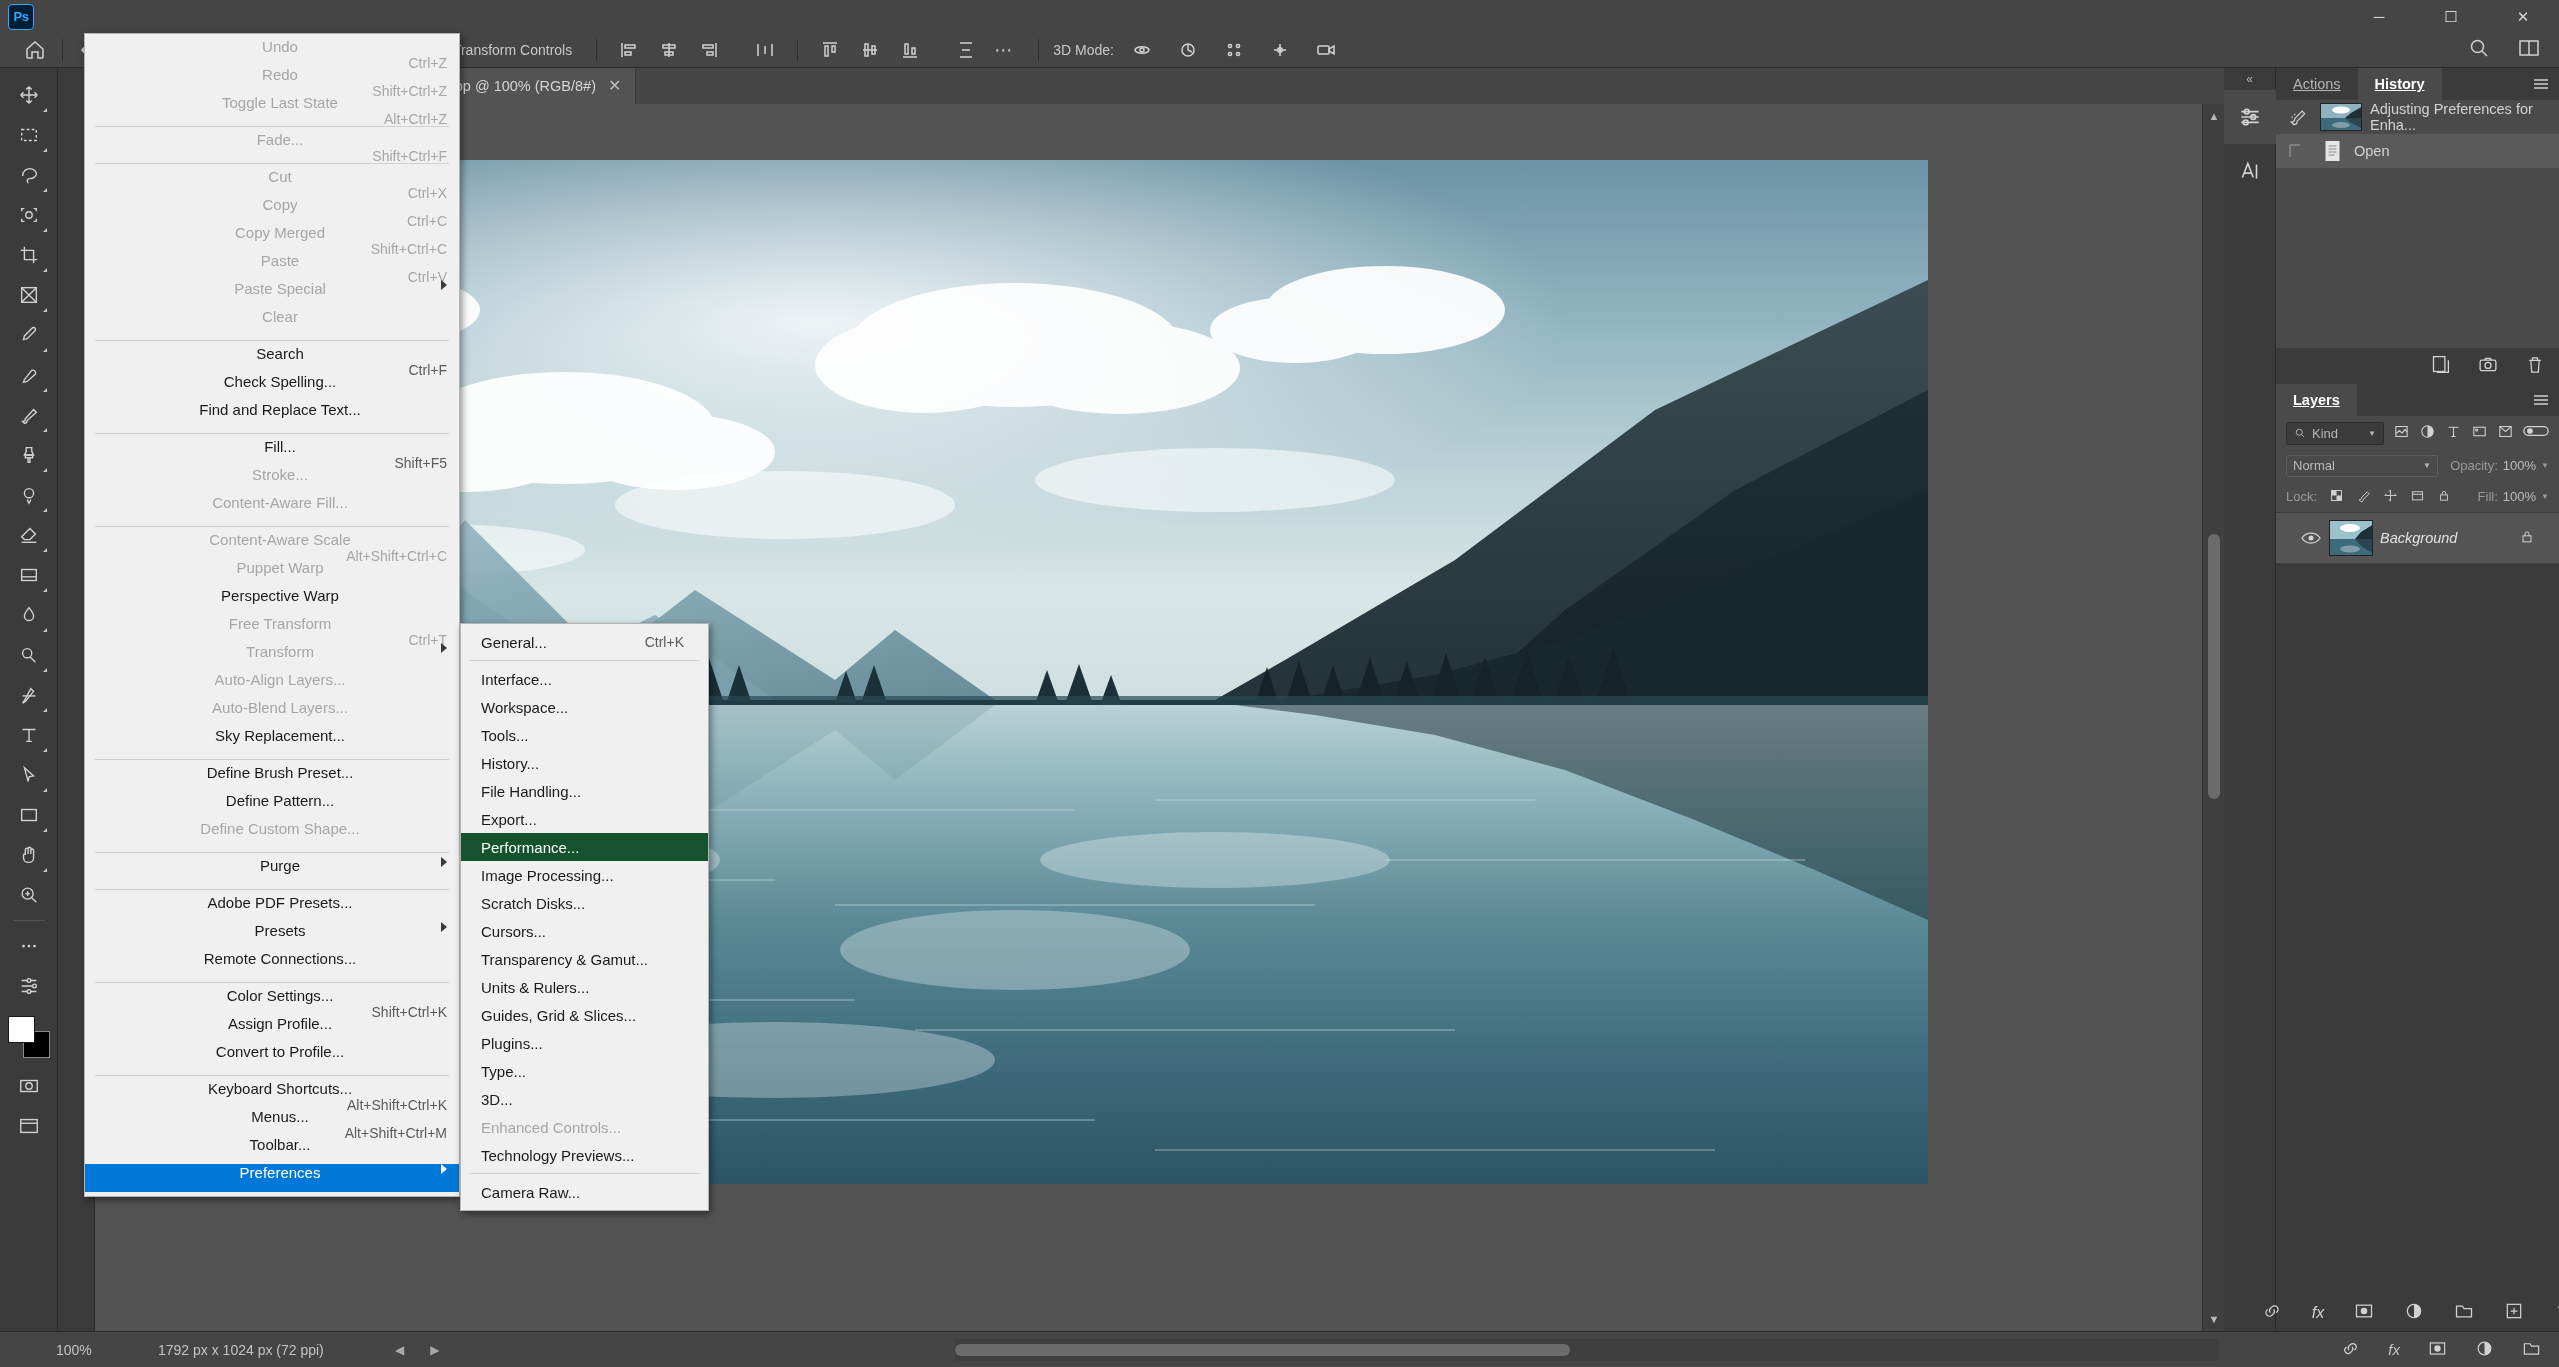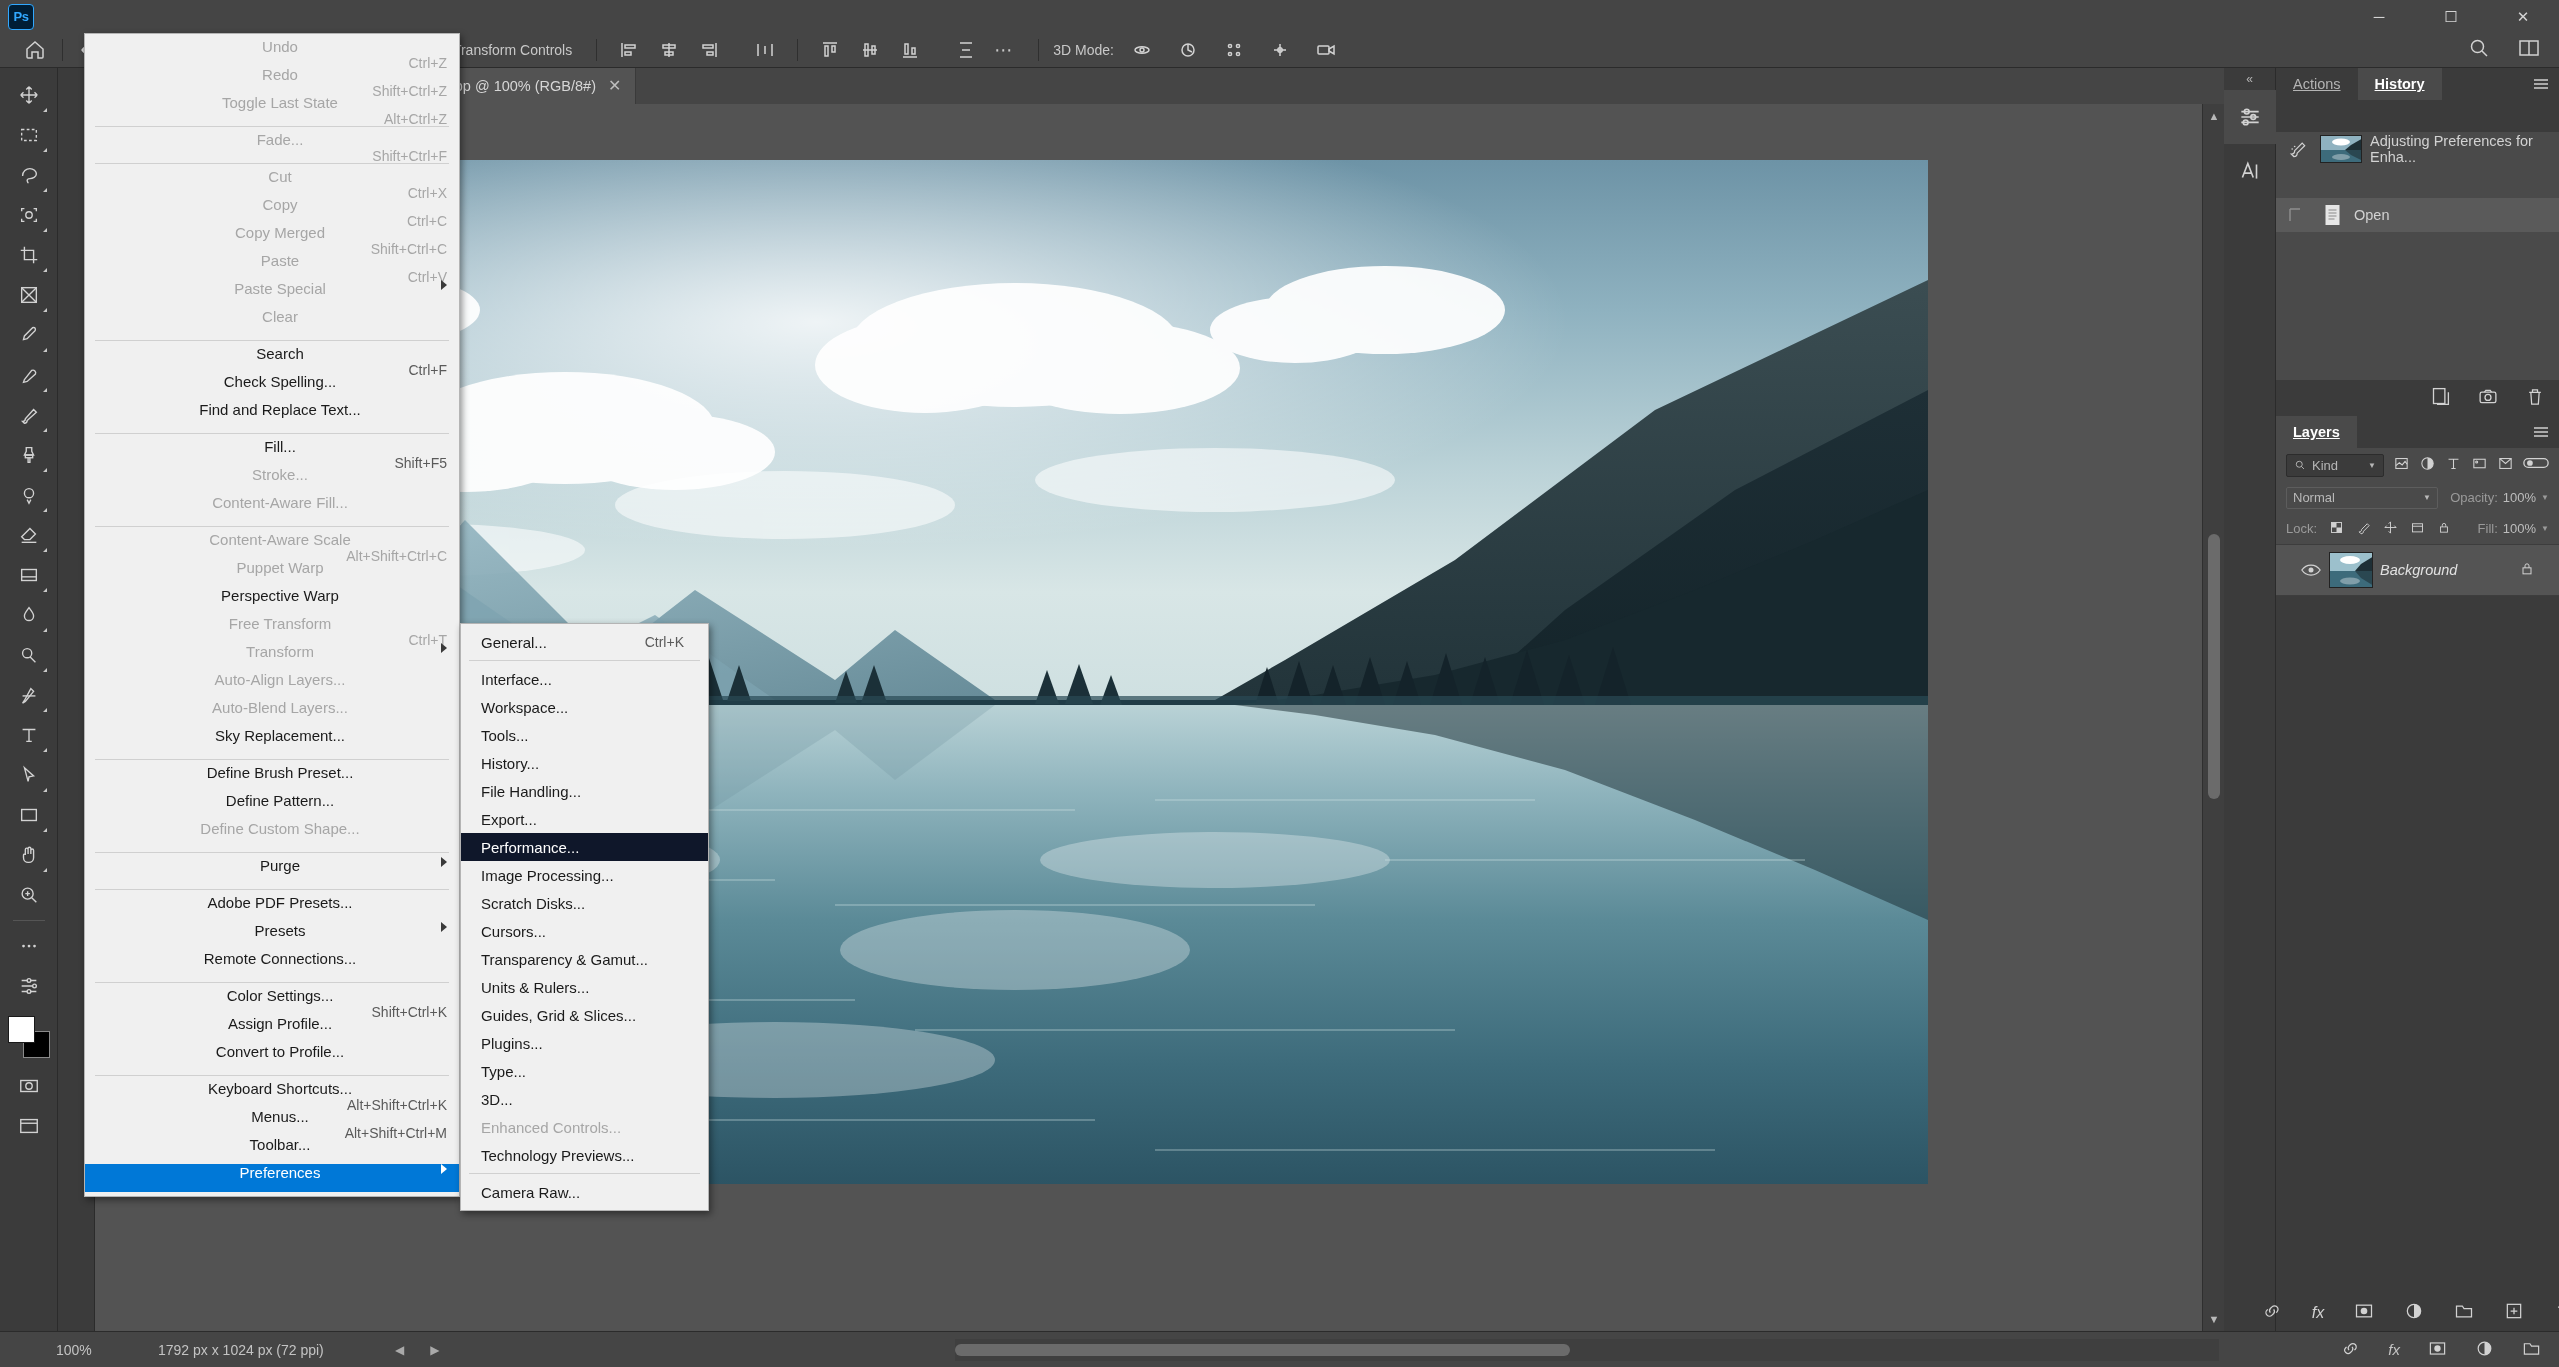--- a/index.html
+++ b/index.html
@@ -114,21 +114,21 @@
   }
   .ptab{
     padding:0 17px;display:flex;align-items:center;font-size:14.5px;color:#b4b4b4;
     background:#3b3b3b;
     text-decoration:underline;
   }
   .ptab.sel{background:#4a4a4a;color:#fff;font-weight:bold;}
   .panel-menu{position:absolute;right:8px;top:8px;width:20px;height:16px;}
   .panel-body{background:#4a4a4a;}
 
-  .hist-row{display:flex;align-items:center;height:34px;padding-left:8px;gap:8px;color:#d2d2d2;font-size:14.5px;margin-top:32px;}
+  .hist-row{display:flex;align-items:center;height:34px;padding-left:8px;gap:8px;color:#d2d2d2;font-size:14.5px;}
   .hist-row.sel{background:#5a5a5a;}
   .hist-thumb{width:42px;height:28px;border:1px solid #222;flex:none;overflow:hidden;position:relative;background:#0b1d26;}
   .hist-icon{width:28px;height:26px;display:flex;align-items:center;justify-content:center;flex:none;}
   .hist-bracket{width:26px;height:26px;flex:none;}
 
   .hist-foot{
     height:36px;background:#3b3b3b;display:flex;align-items:center;justify-content:flex-end;gap:26px;padding-right:14px;
   }
 
   
@@ -196,21 +196,21 @@
   .submenu{
     position:absolute;top:623px;left:460px;width:249px;
     background:#f0f0f0;border:1px solid #b4b4b4;z-index:50;
     padding:4px 0;box-shadow:2px 3px 7px rgba(0,0,0,.45);
   }
   .srow{
     display:flex;align-items:center;height:28px;padding:0 24px 0 20px;
     font-size:15px;color:#1a1a1a;white-space:nowrap;
   }
   .srow.dim{color:#a6a6a6;}
-  .srow.hl{background:#0f172a;color:#fff;}
+  .srow.hl{background:#14532d;color:#fff;}
   .srow .sc{margin-left:auto;font-size:14px;color:#5a5a5a;padding-left:20px;}
   .ssep{height:1px;background:#d0d0d0;margin:4px 8px;}
   .ic{fill:none;stroke:#d2d2d2;stroke-width:1.5;}
   .icf{fill:#d2d2d2;}
 </style>
 </head>
 <body>
 
 <div class="app">
 

